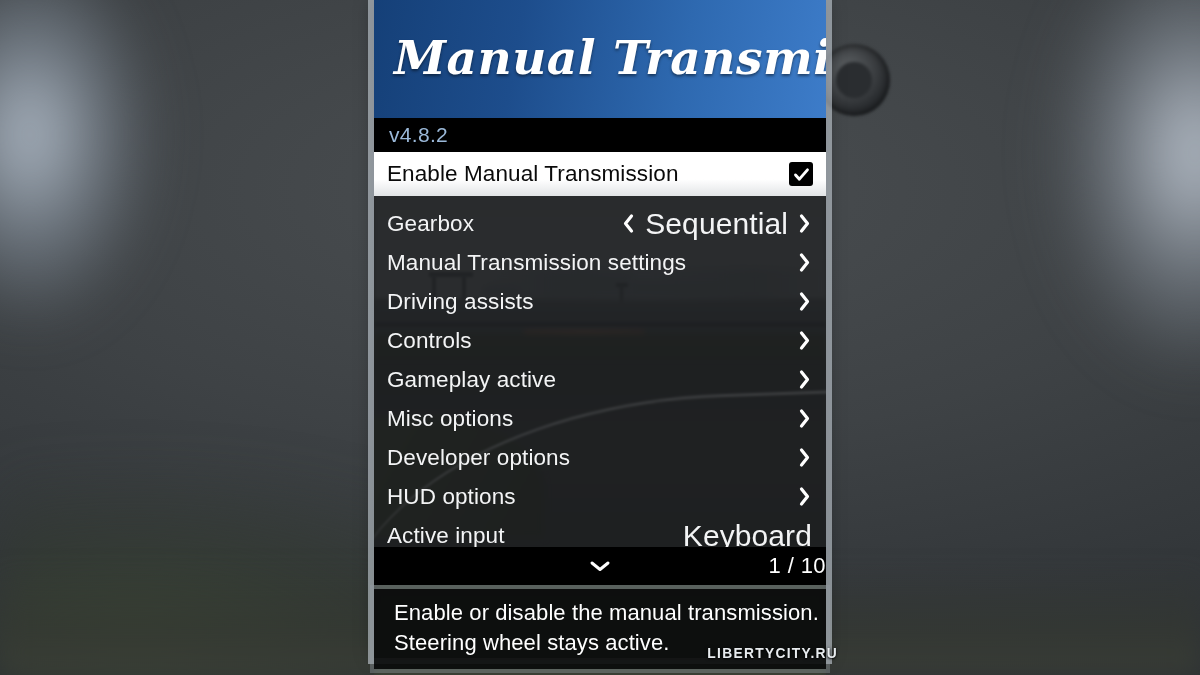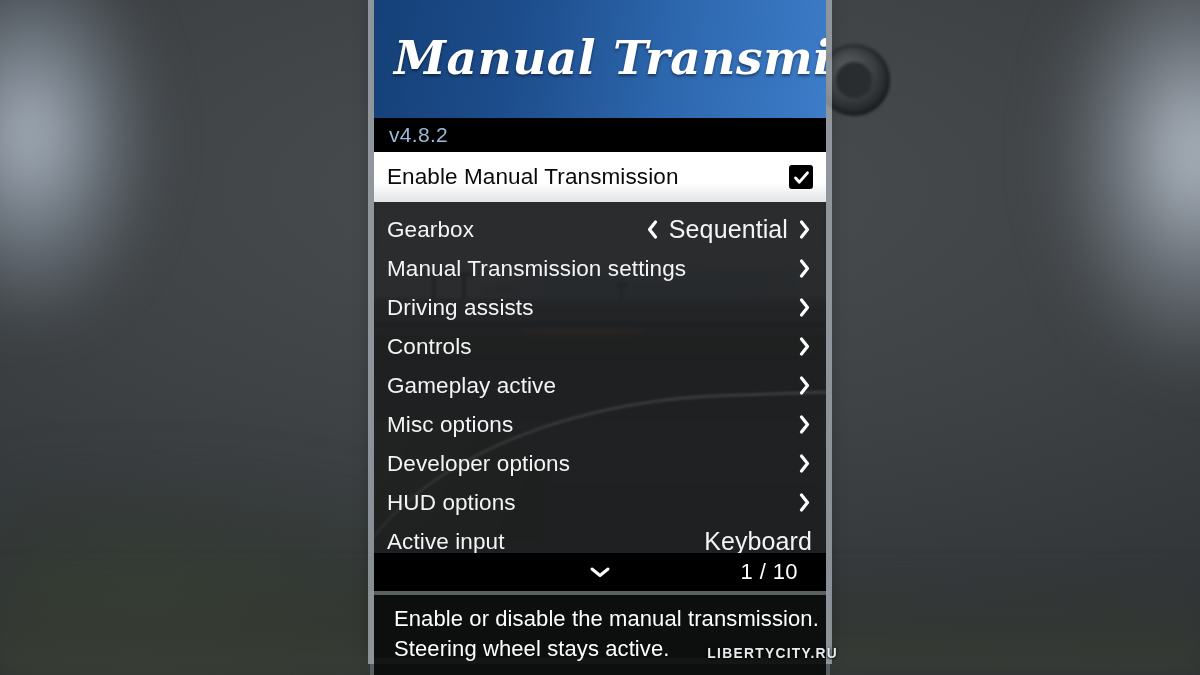--- a/index.html
+++ b/index.html
@@ -102,21 +102,21 @@
     white-space:nowrap;
   }
 
   .version-bar {
     height:34px; background:#000000;
     display:flex; align-items:center; padding-left:15px;
   }
   .version-text { color:#9bb9d9; font-size:21px; letter-spacing:.3px; }
 
   .selected-row {
-    height:50px;
+    height:44px;
     background:linear-gradient(to bottom,#ffffff 0%,#ffffff 62%,#e2e4e6 100%);
     display:flex; align-items:center; justify-content:space-between;
     padding:0 13px 0 13px;
   }
   .selected-row .label { color:#0a0a0a; font-size:22.5px; letter-spacing:.1px; }
   .checkbox {
     width:24px; height:24px; background:#000000; border-radius:3px;
     display:flex; align-items:center; justify-content:center; flex:0 0 auto;
   }
   .checkbox svg { width:17px; height:17px; display:block; }
@@ -124,33 +124,33 @@
   .menu-body {
     background:rgba(26,28,29,.80);
     padding:0;
   }
   .menu-row {
     height:39px; display:flex; align-items:center; justify-content:space-between;
     padding:16px 14px 0 13px;
   }
   .menu-row .label { color:#f3f4f5; font-size:22.5px; letter-spacing:.1px; white-space:nowrap; }
   .menu-row .right { display:flex; align-items:center; gap:9px; }
-  .menu-row .value { color:#f3f4f5; font-size:25px; letter-spacing:.1px; }
+  .menu-row .value { color:#f3f4f5; font-size:30px; letter-spacing:.1px; }
   .chev { width:15px; height:21px; flex:0 0 auto; display:block; }
   .chev path { fill:none; stroke:#ffffff; stroke-width:3.2; stroke-linecap:round; stroke-linejoin:round; }
 
   .footer-bar {
     height:38px; background:#000000;
     display:flex; align-items:center; justify-content:center;
     position:relative;
   }
   .footer-bar .down { width:26px; height:16px; }
   .footer-bar .down path { fill:none; stroke:#ffffff; stroke-width:3; stroke-linecap:round; stroke-linejoin:round; }
   .page-count {
-    position:absolute; right:28px; top:50%; transform:translateY(-50%);
+    position:absolute; right:0; top:50%; transform:translateY(-50%);
     color:#ffffff; font-size:22px; letter-spacing:.4px;
   }
 
   .desc-panel {
     margin-top:4px;
     background:rgba(10,11,11,.92);
     padding:9px 14px 11px 20px;
     box-shadow:0 0 0 4px rgba(150,158,166,.38);
   }
   .desc-line { color:#ffffff; font-size:22px; line-height:30px; letter-spacing:.1px; white-space:nowrap; }

